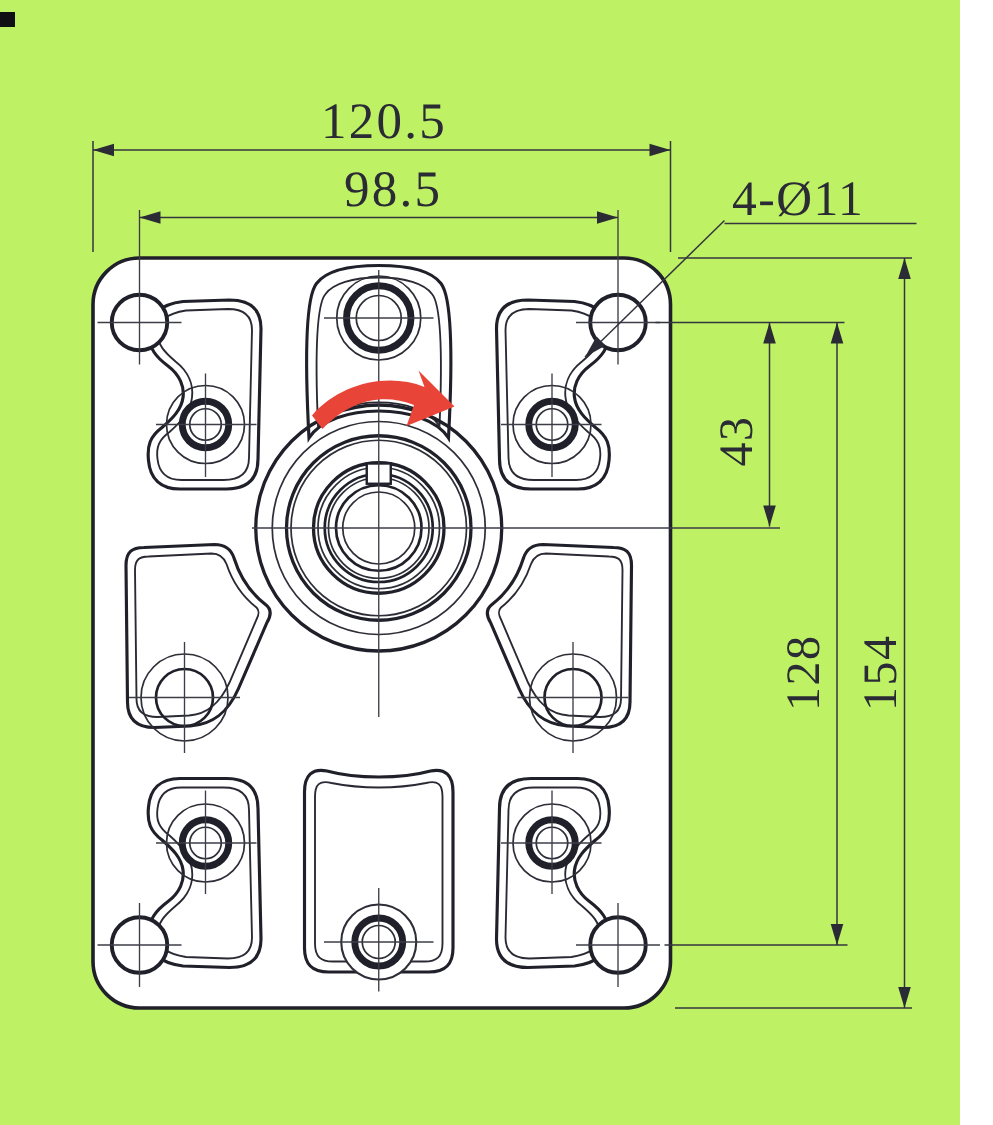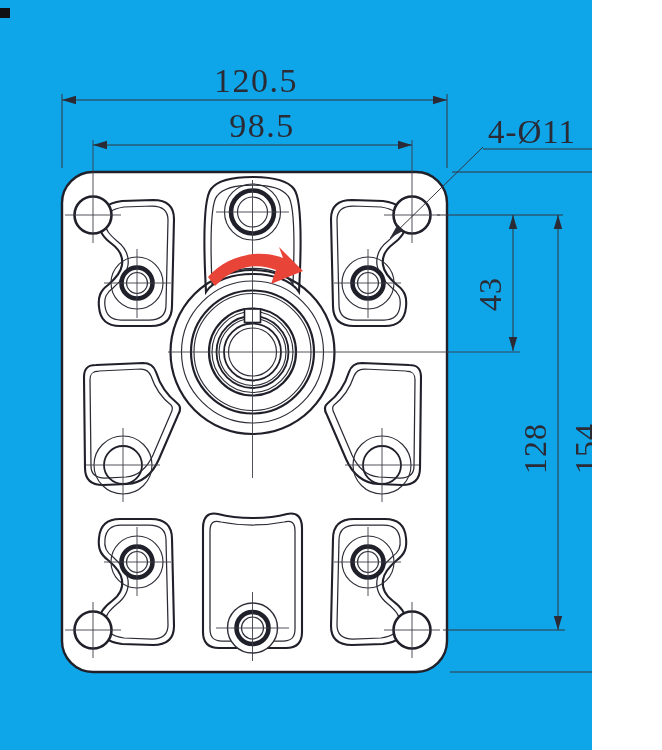--- a/index.html
+++ b/index.html
@@ -1,16 +1,16 @@
 <!DOCTYPE html>
 <html><head>
 <meta charset="utf-8">
 <style>
   html,body{margin:0;padding:0;background:#ffffff;}
-  .stage{position:relative;width:592px;height:750px;background:#0ea5e9;overflow:hidden;
+  .stage{position:relative;width:640px;height:750px;background:#bef264;overflow:hidden;
          font-family:"Liberation Serif","DejaVu Serif",serif;}
   svg{display:block}
   
   .ol   {fill:#ffffff;stroke:#20202a;stroke-width:2.4;}
   .ol2  {fill:#ffffff;stroke:#20202a;stroke-width:2.1;}
   .thin {fill:none;stroke:#2a2a34;stroke-width:1.25;}
   .circT{fill:none;stroke:#20202a;stroke-width:2.2;}
   .circM{fill:none;stroke:#20202a;stroke-width:1.8;}
   .circt{fill:none;stroke:#2e2e38;stroke-width:1.15;}
   .ring {fill:none;stroke:#20202a;stroke-width:4.6;}

